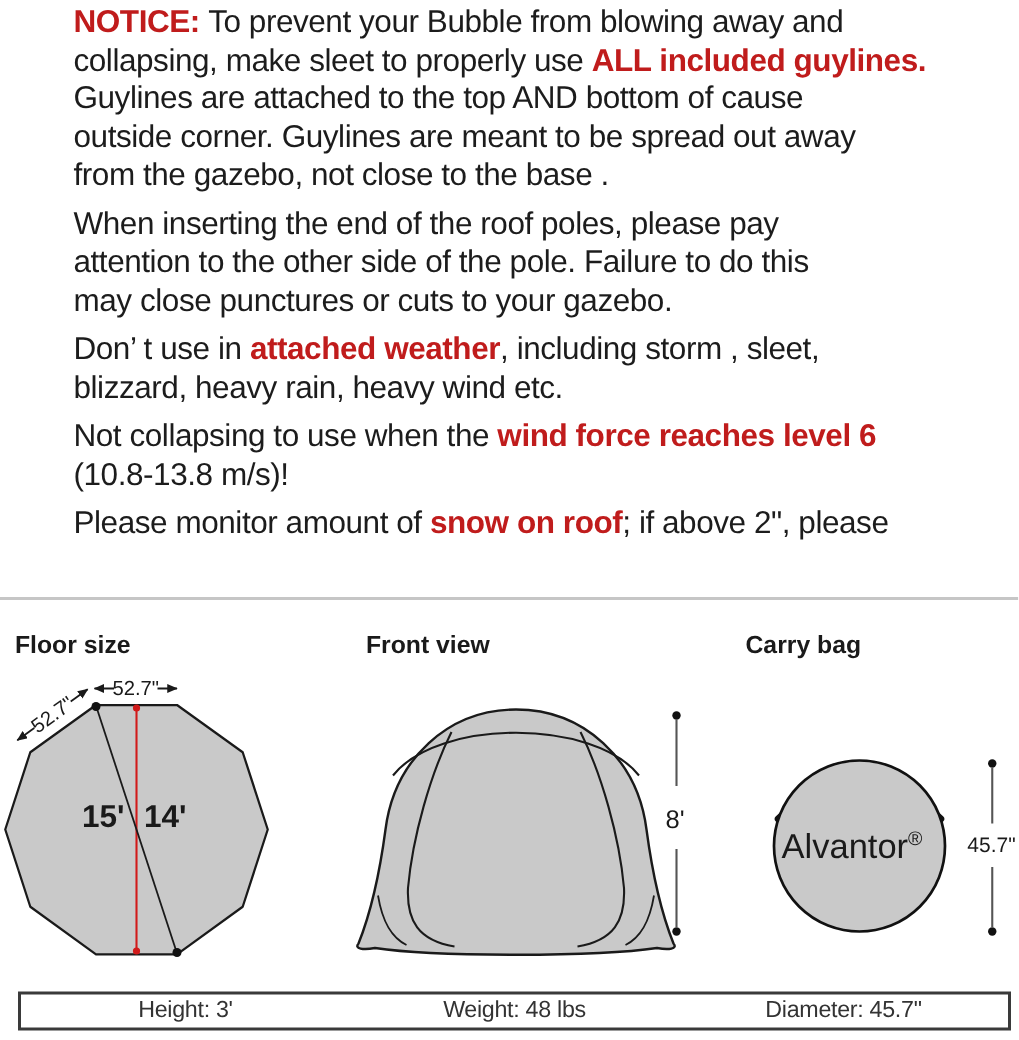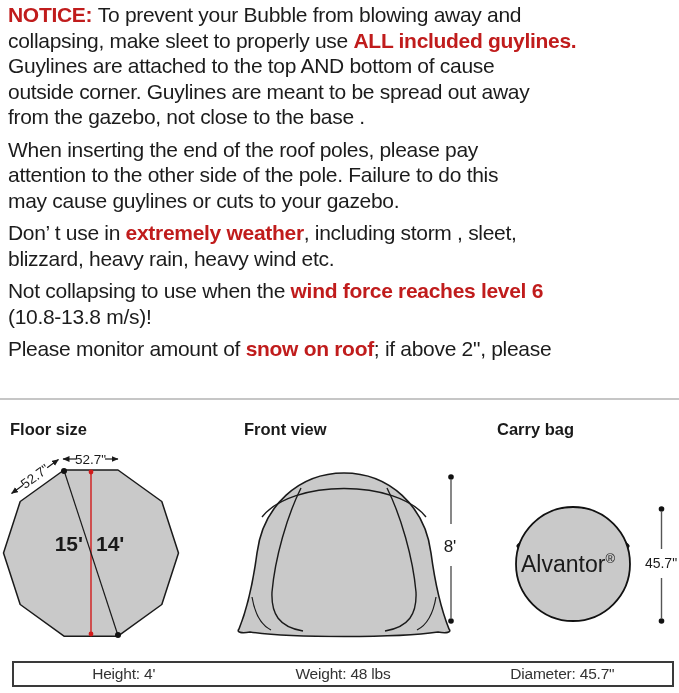--- a/index.html
+++ b/index.html
@@ -1,21 +1,21 @@
 <!DOCTYPE html>
 <html><head>
 <meta charset="utf-8">
 <style>
   html,body{margin:0;padding:0;background:#fff;}
   #page{position:relative;width:679px;height:693px;background:#ffffff;overflow:hidden;
         font-family:"Liberation Sans",sans-serif;color:#1c1c1c;}
   
   #notice-block{position:absolute;top:2px;left:8px;width:668px;}
   .notice-para{margin:0 0 7px 0;}
-  .notice-line{white-space:nowrap;font-size:21px;line-height:25.5px;letter-spacing:-0.3px;color:#1c1c1c;}
+  .notice-line{white-space:nowrap;font-size:21px;line-height:25.5px;letter-spacing:-0.3px;color:#1c1c1c;margin-left:41px;}
   .seg-red{color:#c01c1c;font-weight:bold;}
   .seg-bold{font-weight:bold;}
   
   #section-divider{position:absolute;top:398px;left:0;width:679px;height:2px;background:#c6c6c6;}
   
   #diagram-svg{position:absolute;top:408px;left:0;}
   #diagram-svg text{font-family:"Liberation Sans",sans-serif;fill:#1a1a1a;}
   .section-title{font-size:16.5px;font-weight:bold;fill:#222;}
   .dim-small{font-size:13.5px;}
   .dim-mid{font-size:17px;}
@@ -35,24 +35,24 @@
       <div class="notice-para">
         <div class="notice-line"><span class="seg-red seg-bold">NOTICE: </span><span>To prevent your Bubble from blowing away and</span></div>
         <div class="notice-line"><span>collapsing, make sleet to properly use </span><span class="seg-red">ALL included guylines.</span></div>
         <div class="notice-line"><span>Guylines are attached to the top AND bottom of cause</span></div>
         <div class="notice-line"><span>outside corner. Guylines are meant to be spread out away</span></div>
         <div class="notice-line"><span>from the gazebo, not close to the base .</span></div>
       </div>
       <div class="notice-para">
         <div class="notice-line"><span>When inserting the end of the roof poles, please pay</span></div>
         <div class="notice-line"><span>attention to the other side of the pole. Failure to do this</span></div>
-        <div class="notice-line"><span>may cause guylines or cuts to your gazebo.</span></div>
+        <div class="notice-line"><span>may close punctures or cuts to your gazebo.</span></div>
       </div>
       <div class="notice-para">
-        <div class="notice-line"><span>Don’ t use in </span><span class="seg-red">extremely weather</span><span>, including storm , sleet,</span></div>
+        <div class="notice-line"><span>Don’ t use in </span><span class="seg-red">attached weather</span><span>, including storm , sleet,</span></div>
         <div class="notice-line"><span>blizzard, heavy rain, heavy wind etc.</span></div>
       </div>
       <div class="notice-para">
         <div class="notice-line"><span>Not collapsing to use when the </span><span class="seg-red">wind force reaches level 6</span></div>
         <div class="notice-line"><span>(10.8-13.8 m/s)!</span></div>
       </div>
       <div class="notice-para">
         <div class="notice-line"><span>Please monitor amount of </span><span class="seg-red">snow on roof</span><span>; if above 2", please</span></div>
       </div>
     </div>
@@ -130,18 +130,18 @@
         <circle cx="661.5" cy="509" r="2.8" fill="#111"></circle>
         <line x1="661.5" y1="512" x2="661.5" y2="549" stroke="#555" stroke-width="1.4"></line>
         <line x1="661.5" y1="578" x2="661.5" y2="618" stroke="#555" stroke-width="1.4"></line>
         <circle cx="661.5" cy="621" r="2.8" fill="#111"></circle>
         <text x="661" y="568" text-anchor="middle" font-size="14">45.7"</text>
       </g>
     </g>
   </svg>
 
   <div id="spec-table">
-    <div class="spec-cell">Height: 4'</div>
+    <div class="spec-cell">Height: 3'</div>
     <div class="spec-cell">Weight: 48 lbs</div>
     <div class="spec-cell">Diameter: 45.7"</div>
   </div>
 
 </div>
 
 </body></html>

